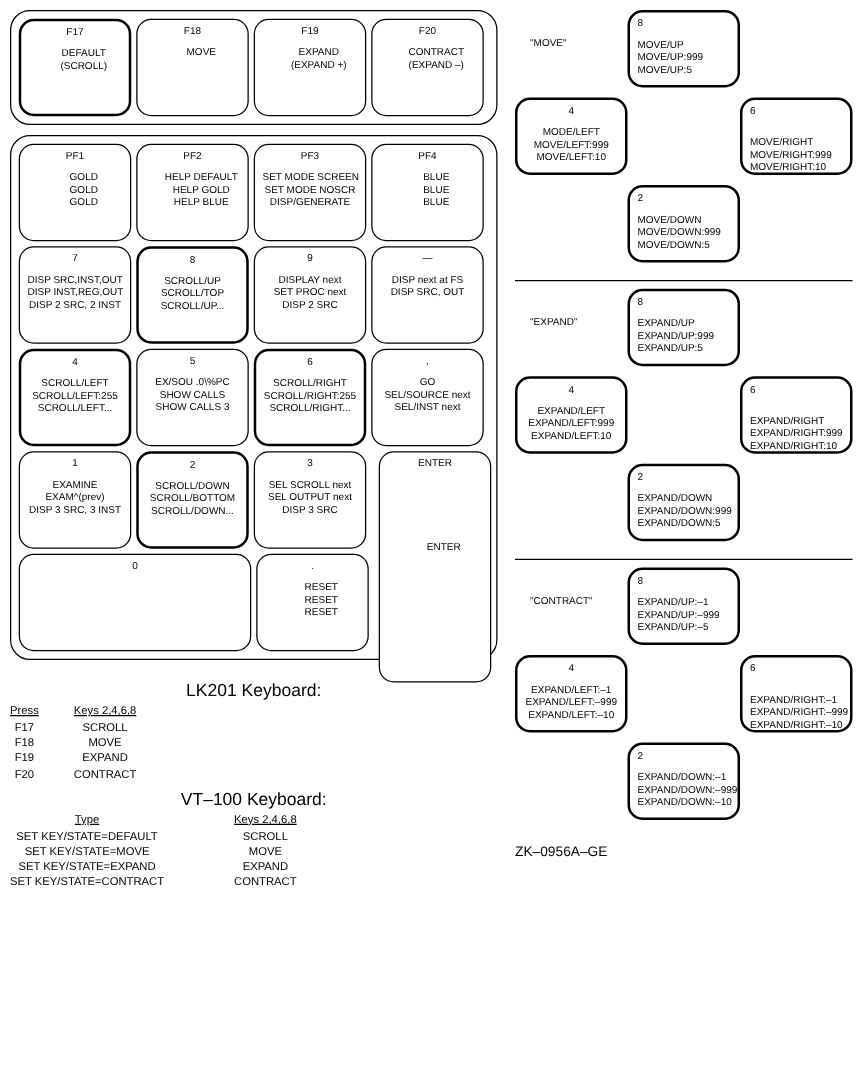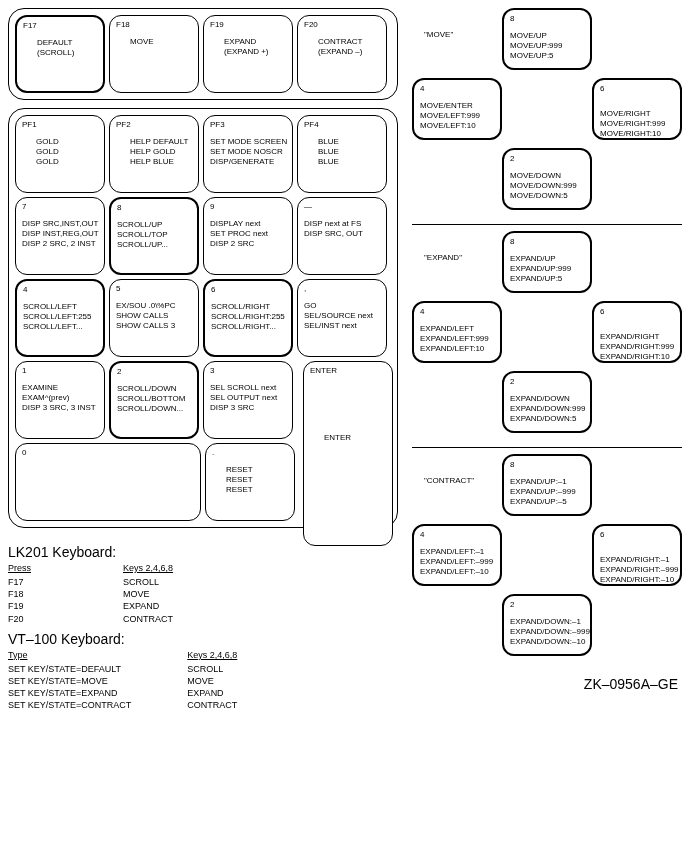--- a/index.html
+++ b/index.html
@@ -9,21 +9,21 @@
     padding: 8px;
     background: #fff;
     color: #000;
     width: 690px;
   }
   .page {
     display: flex;
     gap: 14px;
     align-items: flex-start;
   }
-  .left { width: 390px; }
+  .left { width: 390px; text-align: center; }
   .right { width: 270px; display: flex; flex-direction: column; gap: 8px; }
 
   
   .key {
     border: 1px solid #000;
     border-radius: 12px;
     padding: 4px 6px 6px 6px;
     box-sizing: border-box;
     background: #fff;
     position: relative;
@@ -45,21 +45,21 @@
   .kp-row { display: flex; gap: 4px; margin-bottom: 4px; }
   .kp-row:last-child { margin-bottom: 0; }
   .kp-row .key { width: 90px; height: 78px; }
   .kp-row .key.tall { height: 160px; }
   .kp-row .key.wide { width: 186px; }
   .kp-row .key.ghost { border-color: transparent; background: transparent; }
 
   
   .legend { margin-top: 16px; font-size: 9px; }
   .legend .title { font-size: 14px; margin: 6px 0 2px 0; }
-  .legend .cols { display: flex; gap: 92px; }
+  .legend .cols { display: flex; gap: 28px; }
   .legend .col { }
   .legend .hd { text-decoration: underline; margin-bottom: 2px; }
   .legend .col div { line-height: 1.35; }
 
   
   .cross-wrap {
     border-top: 1px solid #000;
     padding-top: 6px;
   }
   .cross-wrap:first-child { border-top: none; padding-top: 0; }
@@ -74,22 +74,22 @@
     top: 22px;
     font-size: 8px;
   }
   .cross .key { width: 90px; height: 62px; position: absolute; }
   .cross .up    { left: 90px;  top: 0; }
   .cross .left  { left: 0;    top: 70px; }
   .cross .right { left: 180px; top: 70px; }
   .cross .down  { left: 90px;  top: 140px; }
 
   .figid {
-    text-align: right;
-    font-size: 14px;
+    text-align: left;
+    font-size: 11px;
     margin-top: 6px;
     padding-right: 4px;
   }
 </style>
 </head>
 <body>
 
 <div class="page">
 
   <div class="left">
@@ -332,21 +332,21 @@
           <div class="num">8</div>
           <div class="lines">
             <div>MOVE/UP</div>
             <div>MOVE/UP:999</div>
             <div>MOVE/UP:5</div>
           </div>
         </div>
         <div class="key bold left">
           <div class="num">4</div>
           <div class="lines">
-            <div>MOVE/ENTER</div>
+            <div>MODE/LEFT</div>
             <div>MOVE/LEFT:999</div>
             <div>MOVE/LEFT:10</div>
           </div>
         </div>
         <div class="key bold right">
           <div class="num">6</div>
           <div class="lines">
             <div>MOVE/RIGHT</div>
             <div>MOVE/RIGHT:999</div>
             <div>MOVE/RIGHT:10</div>

